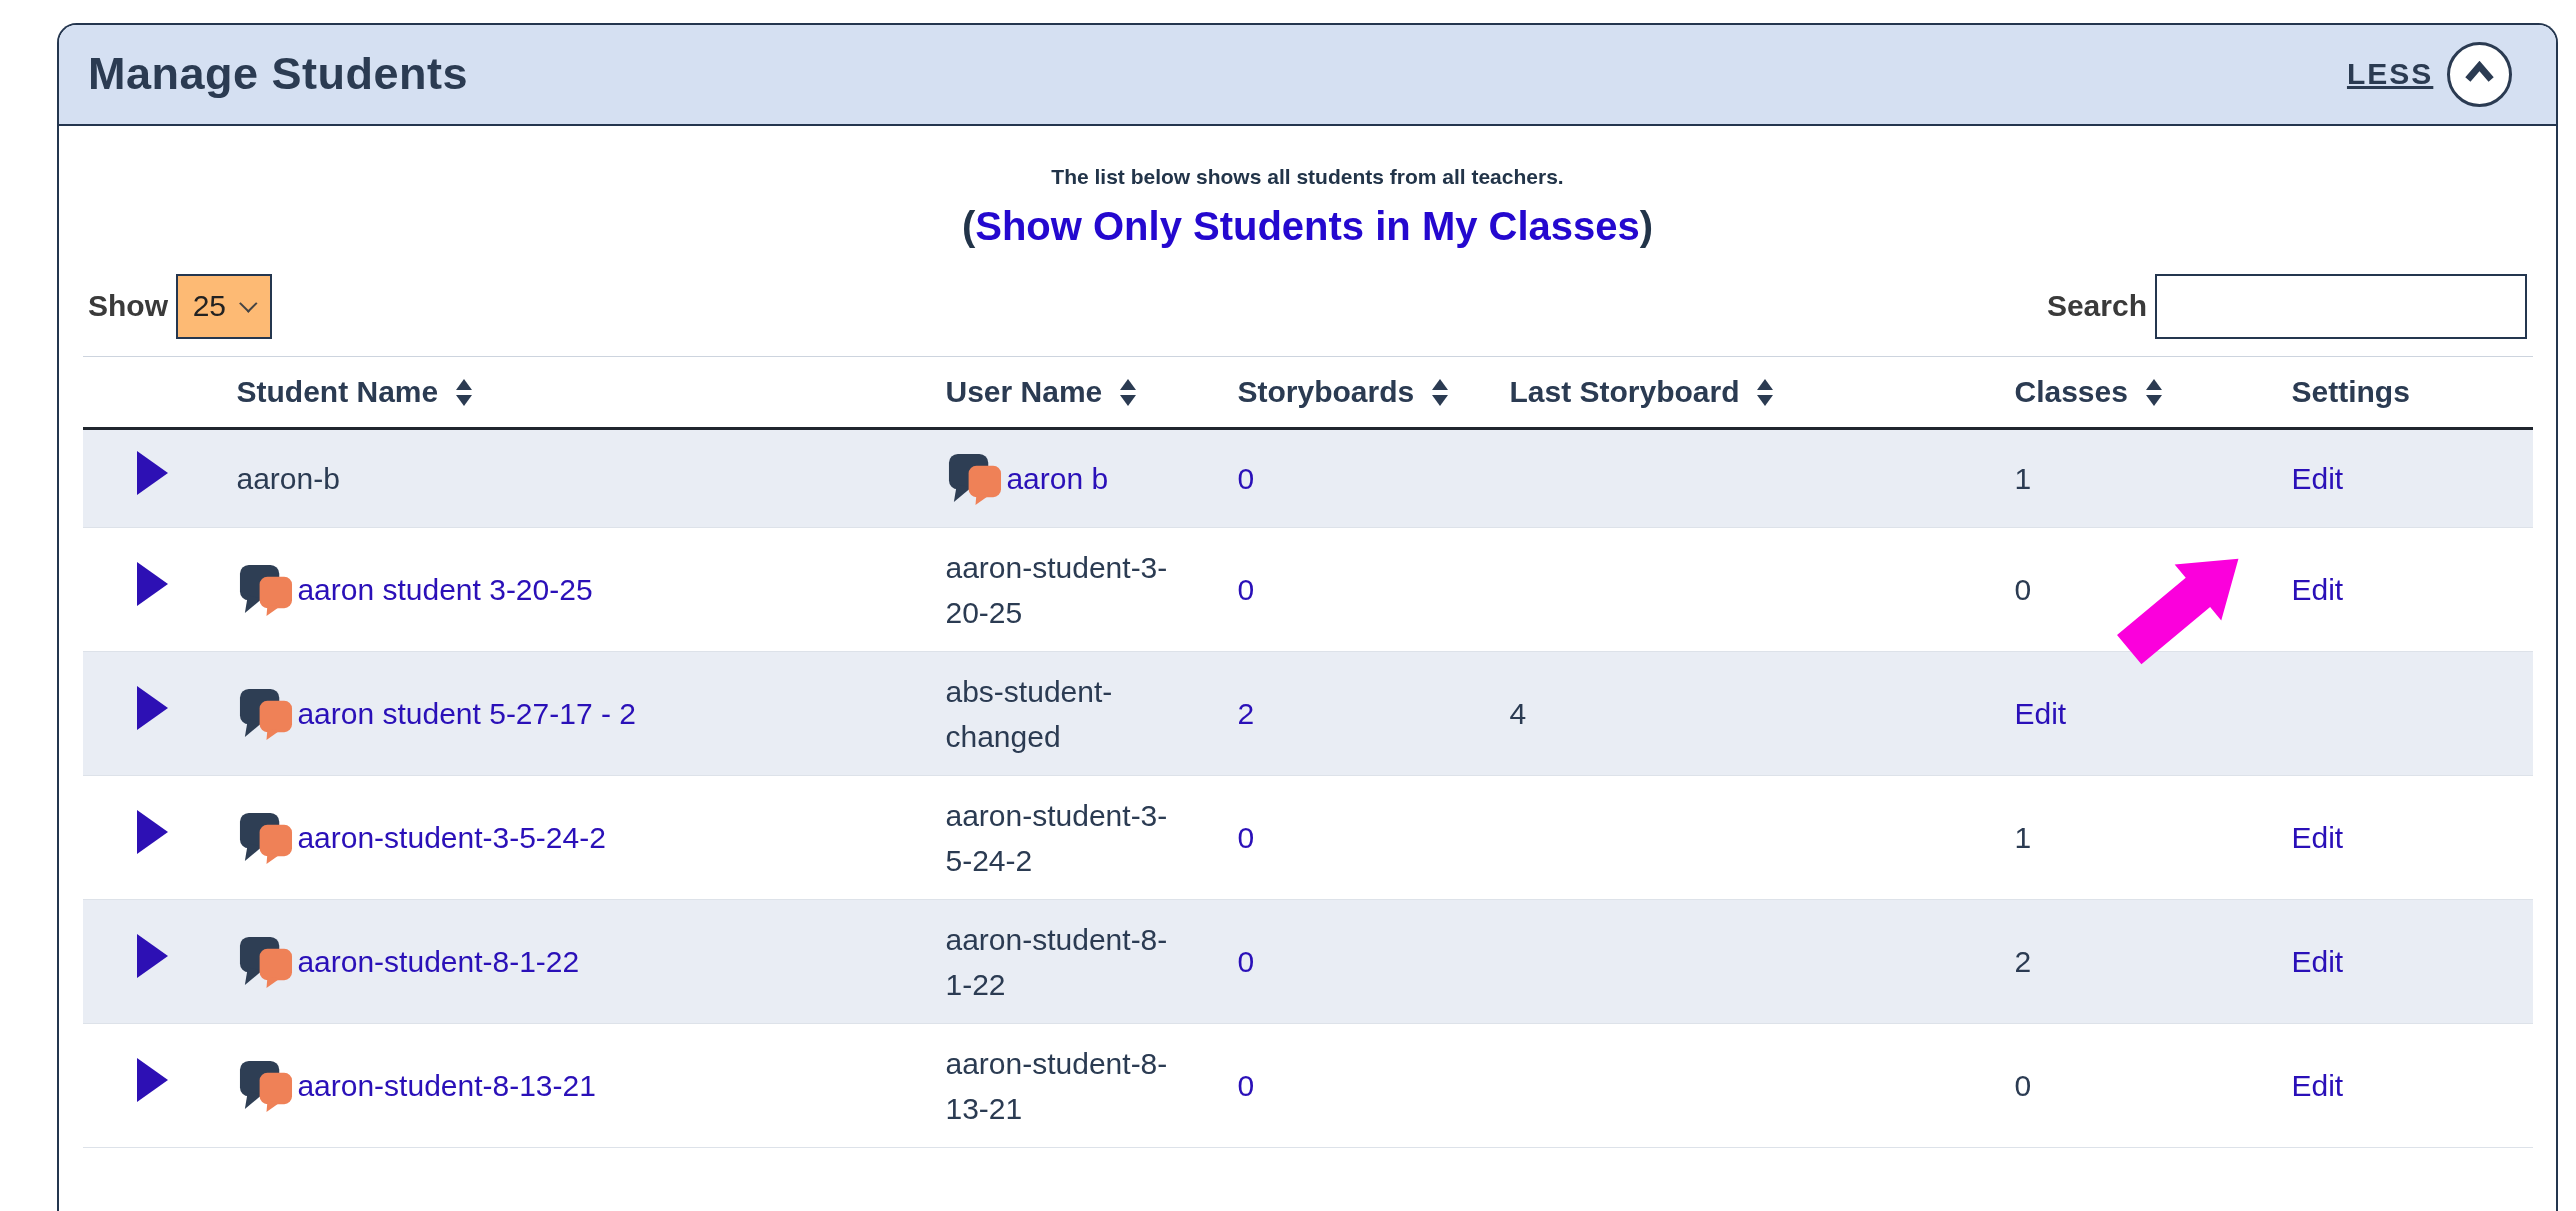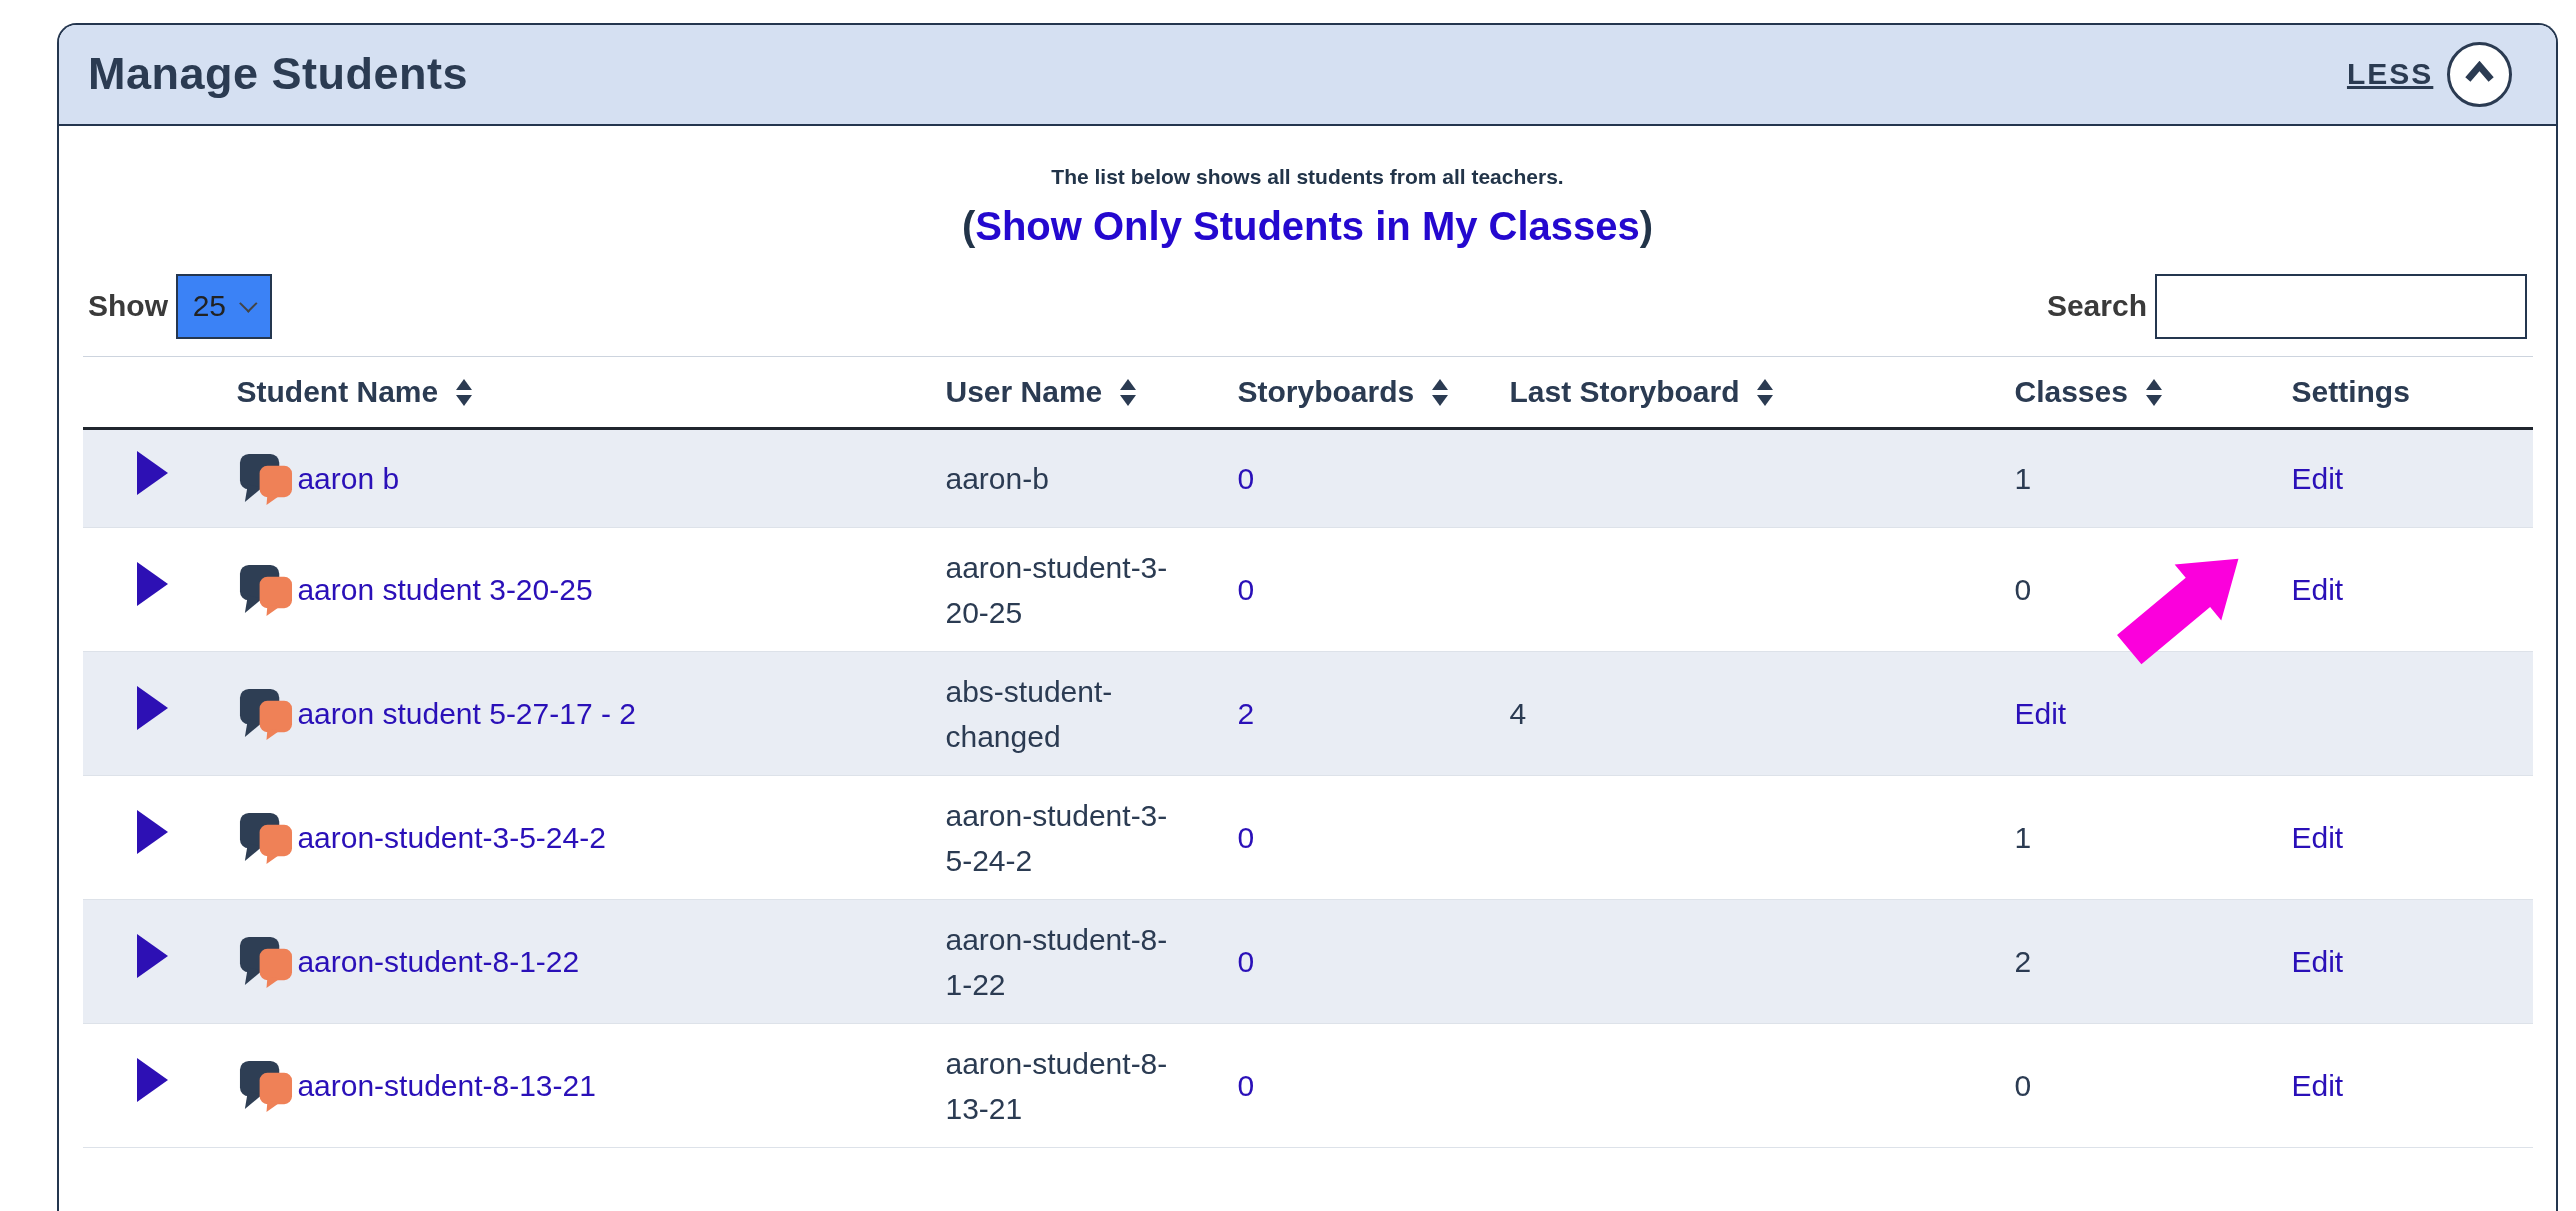--- a/index.html
+++ b/index.html
@@ -45,21 +45,21 @@
   .intro-line2 a{color:var(--link-blue);}
 
   .expand-row{display:flex;align-items:center;gap:33px;margin:33px 0 0 29px;cursor:pointer;}
   .checkbox{width:35px;height:35px;border:2px solid #7a7a7a;border-radius:5.9px;background:#fff;display:inline-block;}
   .expand-label{font-size:30px;color:var(--navy);}
 
   .controls-row{display:flex;justify-content:space-between;align-items:center;margin:25.5px 29px 0 29px;}
   .show-group,.search-group{display:flex;align-items:center;gap:8px;}
   .ctl-label{font-size:30px;font-weight:600;color:var(--label-gray);}
   .select{
-    width:96px;height:65px;border:2px solid var(--panel-border);background:#3b82f6;
+    width:96px;height:65px;border:2px solid var(--panel-border);background:#fdba74;
     display:flex;align-items:center;padding-left:14.7px;font-size:30px;color:#222;cursor:pointer;
   }
   .sel-chevron{width:12.7px;height:12.7px;border-right:2.9px solid #444;border-bottom:2.9px solid #444;
     transform:rotate(45deg);margin:-5.9px 0 0 15.7px;}
   .search-input{width:372px;height:65px;border:2px solid var(--panel-border);font-size:29px;padding:0 13.7px;outline:none;}
 
   .table{margin:17.6px 23.5px 0 23.5px;}
   .grid-cols{display:grid;grid-template-columns:154px 709px 292px 272px 505px 277px 1fr;align-items:center;}
   .t-head{border-top:1px solid #cdd4de;border-bottom:3.9px solid #20262e;height:74px;}
   .th{font-size:30px;font-weight:600;color:var(--navy);display:flex;align-items:center;}
@@ -165,32 +165,32 @@
           <span>Settings</span>
         </div>
       </div>
 
       <div class="t-body">
 
           <div class="t-row grid-cols">
             <div class="td cell-expand">
               <span class="play"></span>
             </div>
+            <div class="td cell-user">aaron-b</div>
             <div class="td cell-name">
               <span class="bubbles">
                 <svg width="57" height="55" viewBox="0 0 58 56">
                   <rect x="3" y="3" width="40" height="36" rx="9" fill="#2e3e54"></rect>
                   <path d="M11 34 L8 52 L26 37 Z" fill="#2e3e54"></path>
                   <rect x="23" y="15" width="33" height="32" rx="8" fill="#ef8157"></rect>
                   <path d="M31 44 L30 55 L44 45 Z" fill="#ef8157"></path>
                 </svg>
               </span>
               <a class="name-link">aaron b</a>
             </div>
-            <div class="td cell-user">aaron-b</div>
             <div class="td">
               <a class="count-link">0</a>
             </div>
             <div class="td cell-last"></div>
             <div class="td">1</div>
             <div class="td">
               <a class="edit-link">Edit</a>
             </div>
           </div>
 

